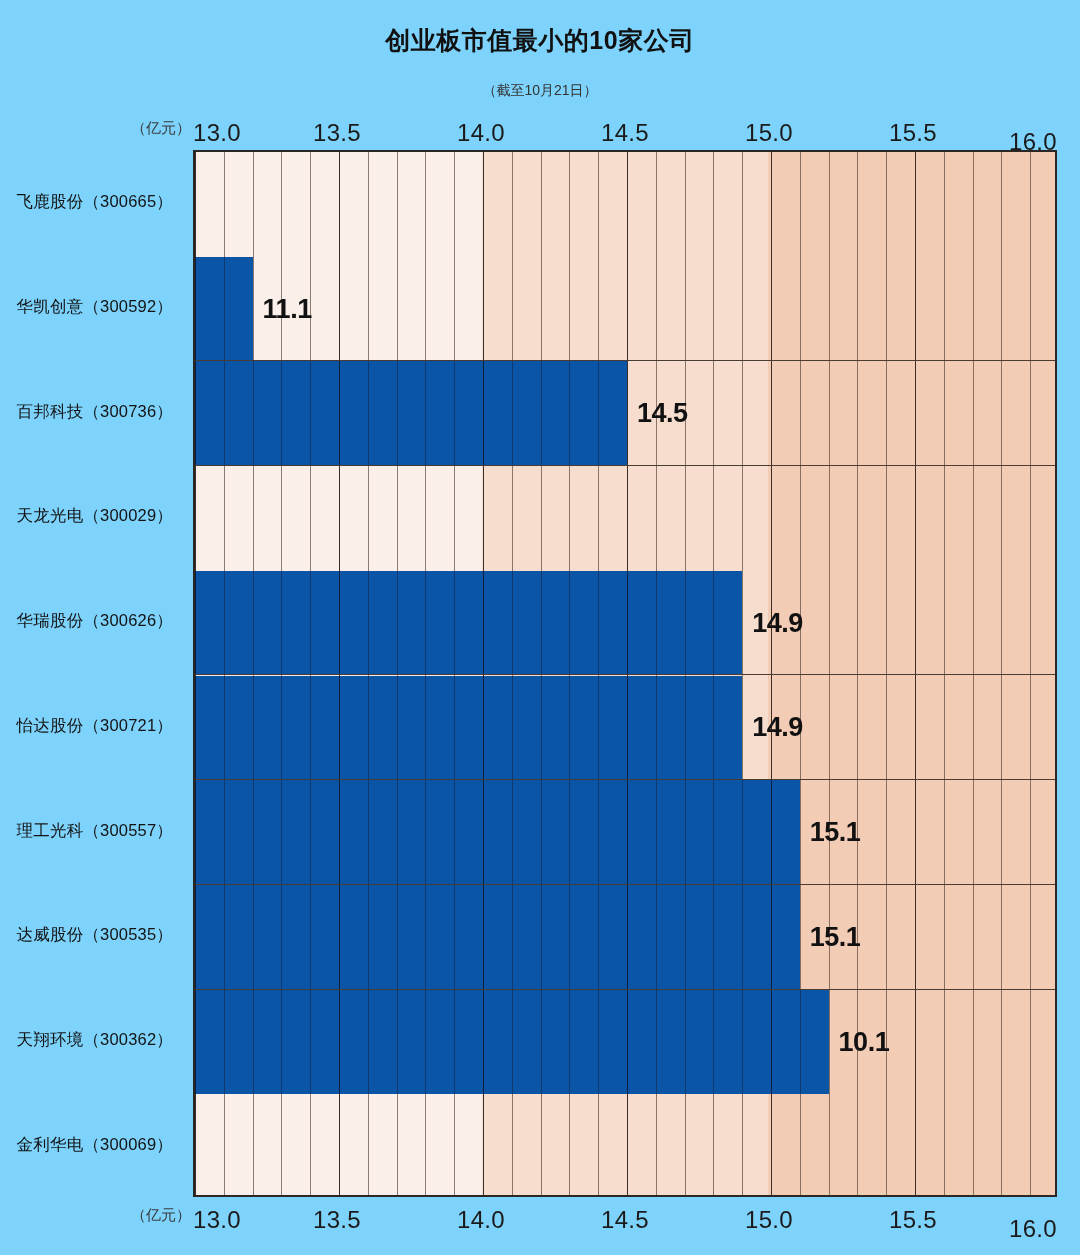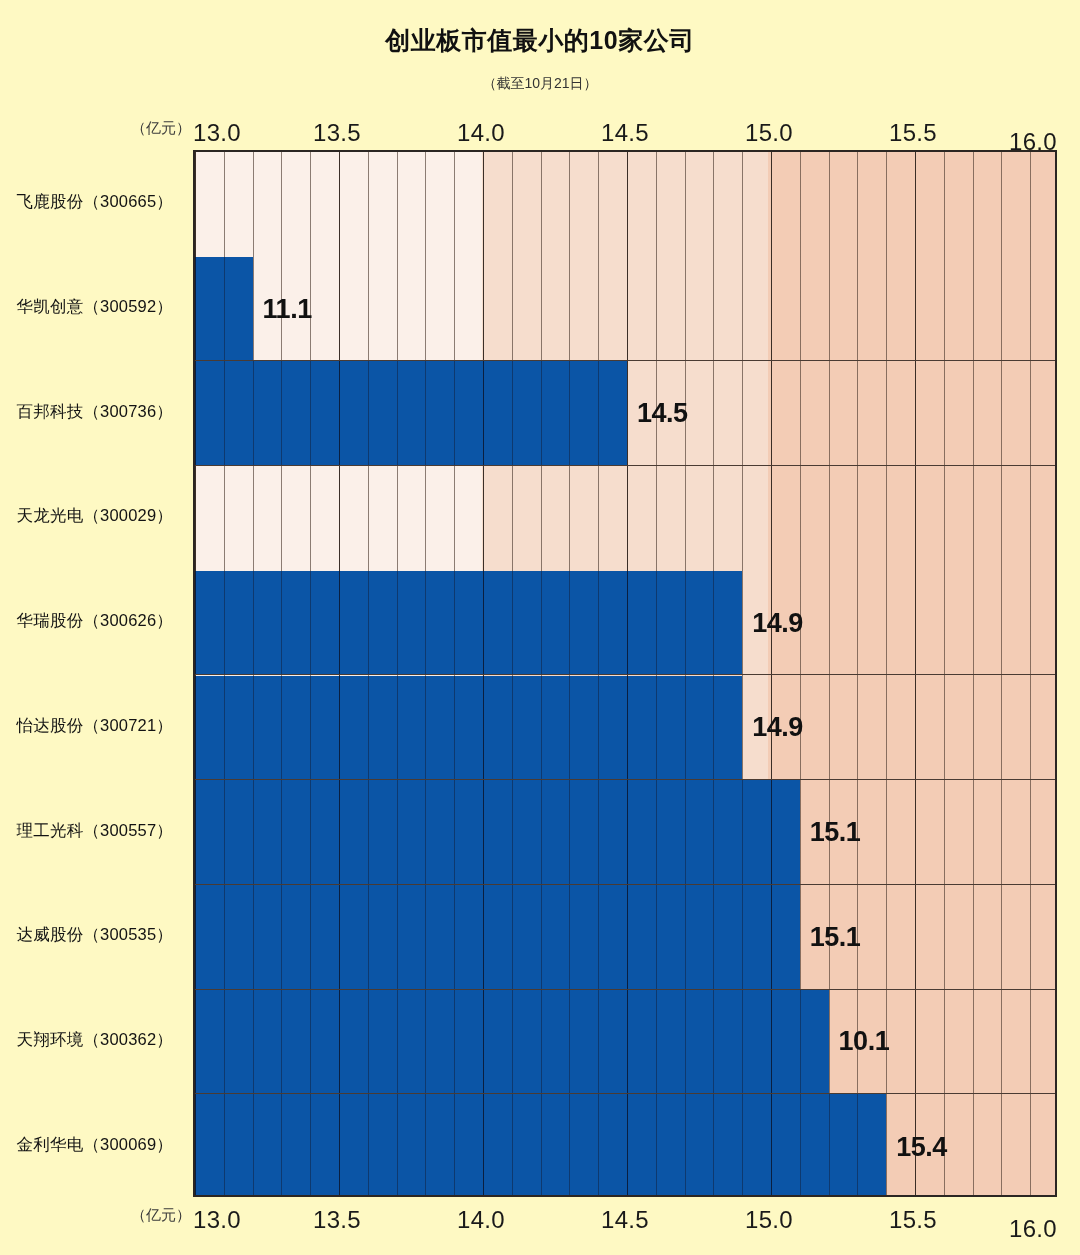--- a/index.html
+++ b/index.html
@@ -7,38 +7,38 @@
     width: 1080px;
     height: 1255px;
     background: #ffffff;
     font-family: "Liberation Sans", "DejaVu Sans", sans-serif;
     overflow: hidden;
   }
   #page {
     position: relative;
     width: 1080px;
     height: 1255px;
-    background: #fef9c3;
+    background: #7dd3fc;
   }
 
   
   #title-block {
     position: absolute;
     top: 26px; left: 0; width: 1080px;
     text-align: center;
   }
   #chart-title {
     font-size: 25px;
     font-weight: bold;
     color: #111111;
     letter-spacing: 0.5px;
     line-height: 1.15;
   }
   #chart-subtitle {
-    margin-top: 20px;
+    margin-top: 27px;
     font-size: 14px;
     color: #333333;
     font-weight: normal;
   }
 
   
   .axis-row {
     position: absolute;
     left: 0;
     width: 1080px;
@@ -265,27 +265,20 @@
         </div>
         <span class="value-label" style="left: 614.8px;">15.1</span>
       </div>
       <div class="row" style="top: 837.6px;">
         <div class="bar" style="width: 633.6px;">
           <div class="bar-grid"></div>
           <div class="bar-grid-major"></div>
         </div>
         <span class="value-label" style="left: 643.6px;">10.1</span>
       </div>
-      <div class="row" style="top: 942.3px;">
-        <div class="bar" style="width: 691.2px;">
-          <div class="bar-grid"></div>
-          <div class="bar-grid-major"></div>
-        </div>
-        <span class="value-label" style="left: 701.2px;">15.4</span>
-      </div>
     </div>
 
   <div class="axis-row" id="axis-bottom">
     <span class="axis-unit">（亿元）</span>
   <span class="tick-label first" style="left: 193px;">13.0</span>
       <span class="tick-label" style="left: 337px;">13.5</span>
       <span class="tick-label" style="left: 481px;">14.0</span>
       <span class="tick-label" style="left: 625px;">14.5</span>
       <span class="tick-label" style="left: 769px;">15.0</span>
       <span class="tick-label" style="left: 913px;">15.5</span>

